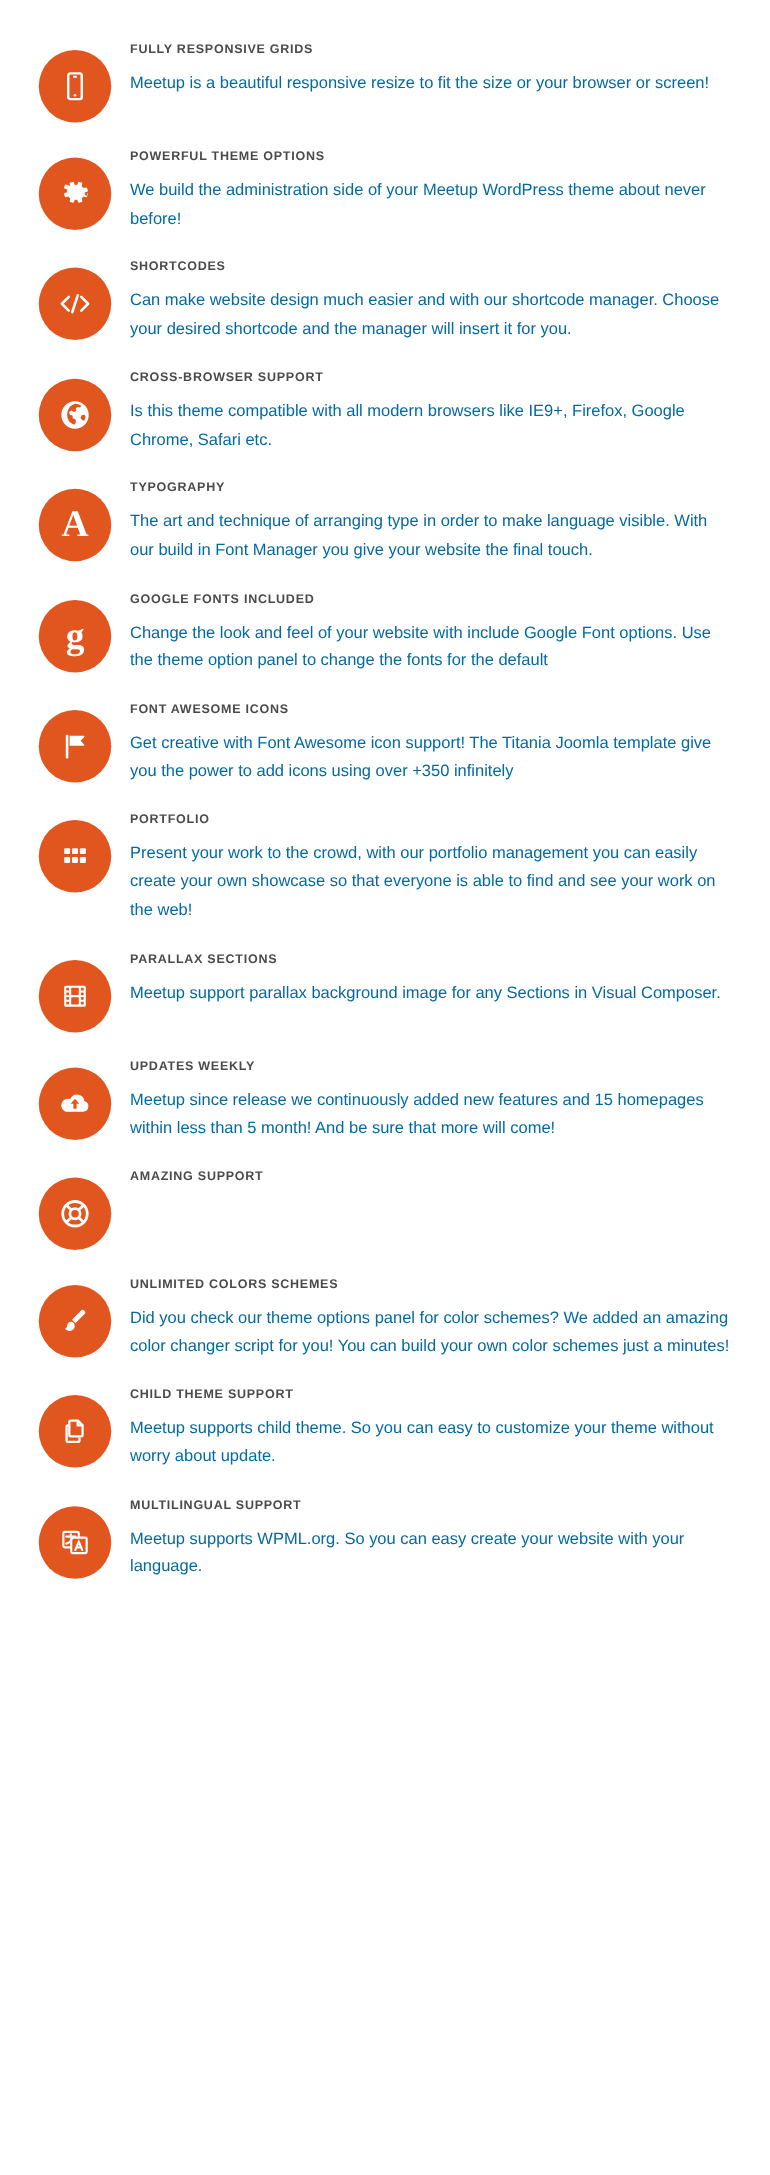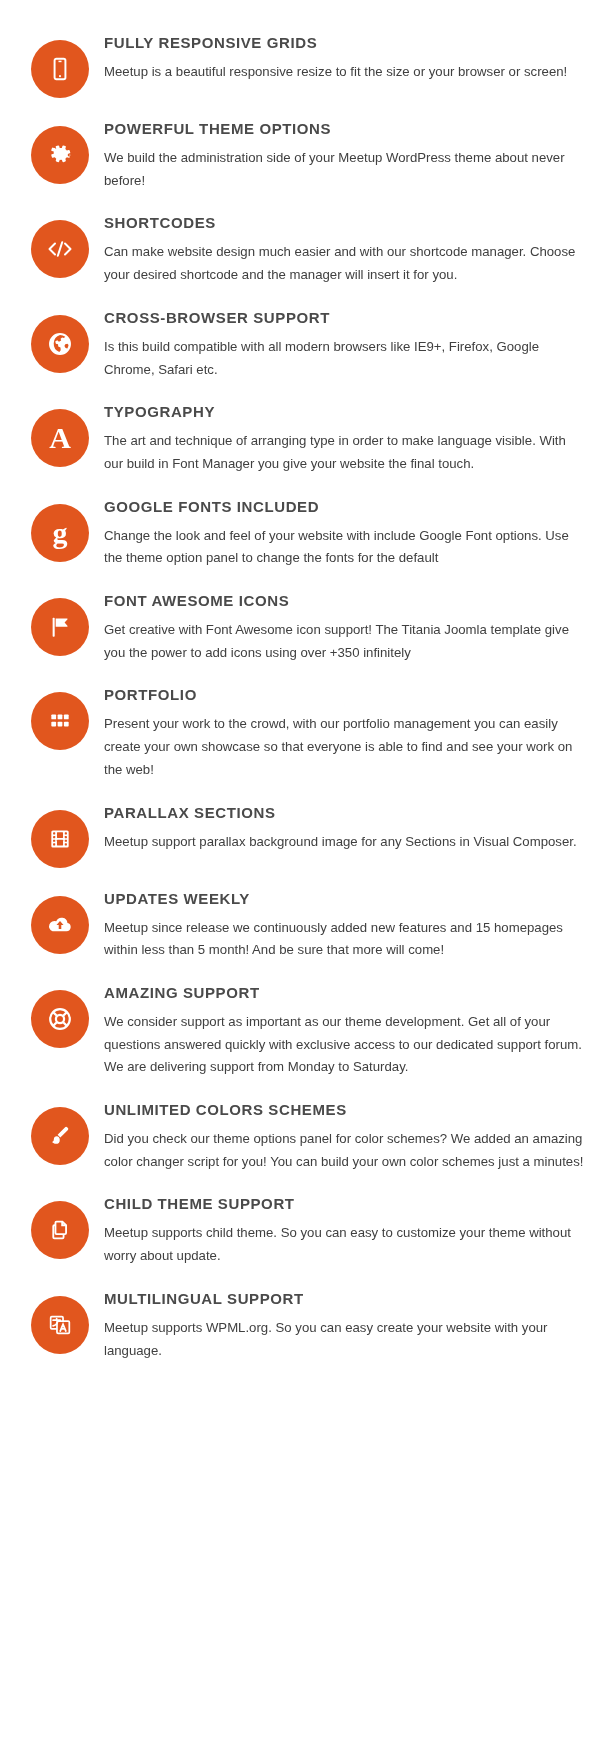--- a/index.html
+++ b/index.html
@@ -54,32 +54,32 @@
     line-height: 1;
     color: #ffffff;
     font-weight: bold;
   }
   .feature-body {
     flex: 1 1 auto;
     padding-left: 12px;
     padding-right: 4px;
   }
   .feature-title {
-    font-size: 15px;
+    font-size: 10px;
     font-weight: bold;
     letter-spacing: 0.6px;
     color: #4a4a4a;
     text-transform: uppercase;
     margin: 0 0 9px 0;
     line-height: 1.2;
   }
   .feature-desc {
     font-size: 13.2px;
     line-height: 1.72;
-    color: #404040;
+    color: #0369a1;
     margin: 0;
     font-weight: normal;
   }
 </style>
 </head>
 <body>
 
 <div class="page">
   <div class="features">
 
@@ -133,21 +133,21 @@
     <div class="feature">
       <div class="icon-wrap">
         <div class="icon-circle">
           <svg width="28" height="28" viewBox="0 0 24 24" fill="#fff">
             <path d="M12 2.6A9.4 9.4 0 1 0 21.4 12 9.4 9.4 0 0 0 12 2.6zm0 1.7a7.7 7.7 0 0 1 4.5 1.47l-1.1 1.1-1.6-.4-1.3 1.1.5 1.5-1.9.9-1.5-1.1-1.7 1 .6 1.9 1.8.5.2 1.9 1.9.9.2 2.3-1.2 1.4A7.7 7.7 0 0 1 12 4.3zm6.3 11.6l-1.5-.5-1-1.6.7-1.6 1.9-.4.9 1.1A7.6 7.6 0 0 1 18.3 15.9z"></path>
           </svg>
         </div>
       </div>
       <div class="feature-body">
         <h3 class="feature-title">CROSS-BROWSER SUPPORT</h3>
-        <p class="feature-desc">Is this build compatible with all modern browsers like IE9+, Firefox, Google Chrome, Safari etc.</p>
+        <p class="feature-desc">Is this theme compatible with all modern browsers like IE9+, Firefox, Google Chrome, Safari etc.</p>
       </div>
     </div>
 
     <div class="feature">
       <div class="icon-wrap">
         <div class="icon-circle">
           <span class="icon-glyph">A</span>
         </div>
       </div>
       <div class="feature-body">
@@ -249,21 +249,20 @@
             <circle cx="12" cy="12" r="3.5"></circle>
             <line x1="6.1" y1="6.1" x2="9.5" y2="9.5"></line>
             <line x1="14.5" y1="14.5" x2="17.9" y2="17.9"></line>
             <line x1="17.9" y1="6.1" x2="14.5" y2="9.5"></line>
             <line x1="9.5" y1="14.5" x2="6.1" y2="17.9"></line>
           </svg>
         </div>
       </div>
       <div class="feature-body">
         <h3 class="feature-title">AMAZING SUPPORT</h3>
-        <p class="feature-desc">We consider support as important as our theme development. Get all of your questions answered quickly with exclusive access to our dedicated support forum. We are delivering support from Monday to Saturday.</p>
       </div>
     </div>
 
     <div class="feature">
       <div class="icon-wrap">
         <div class="icon-circle">
           <svg width="26" height="26" viewBox="0 0 24 24" fill="#fff">
             <path d="M18.8 4.1a1.6 1.6 0 0 0-2.3 0l-6.7 6.8 2.5 2.5 6.8-6.7a1.6 1.6 0 0 0-.3-2.6z"></path>
             <path d="M9 12.3c-1.5 0-2.7 1.2-2.7 2.7 0 1.2-.5 2-1.6 2.6 .9 1.1 2.2 1.6 3.5 1.6a3.6 3.6 0 0 0 3.6-3.6c0-1.8-1.1-3.3-2.8-3.3z"></path>
           </svg>

